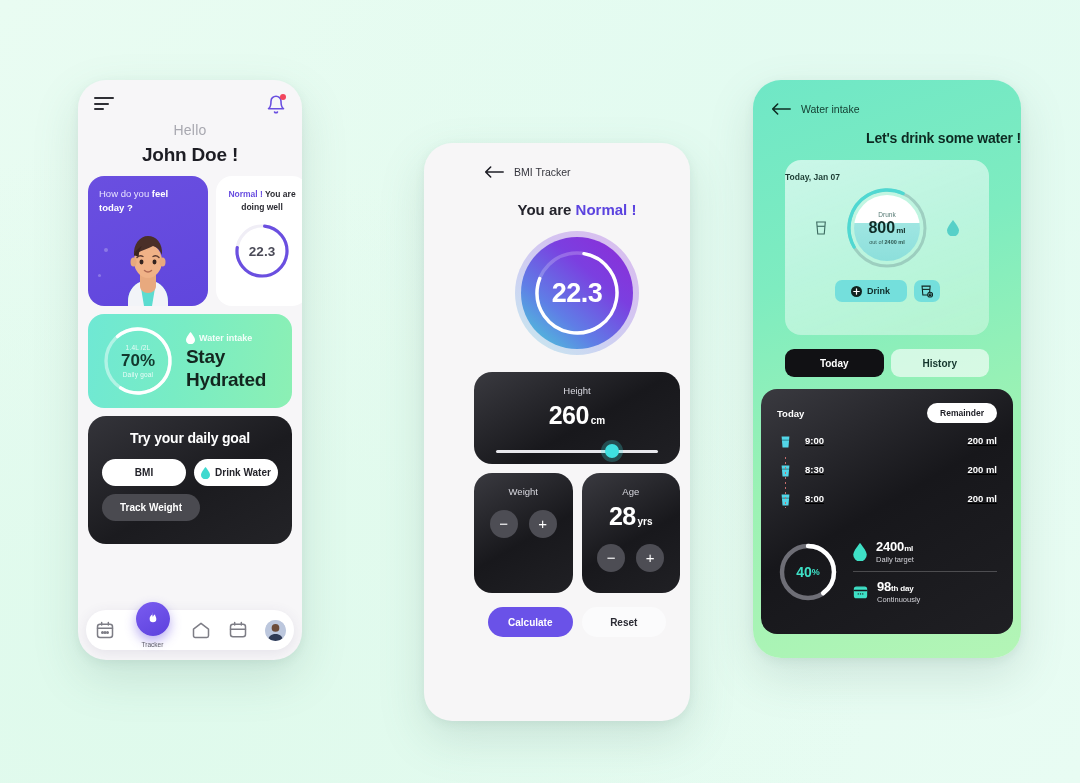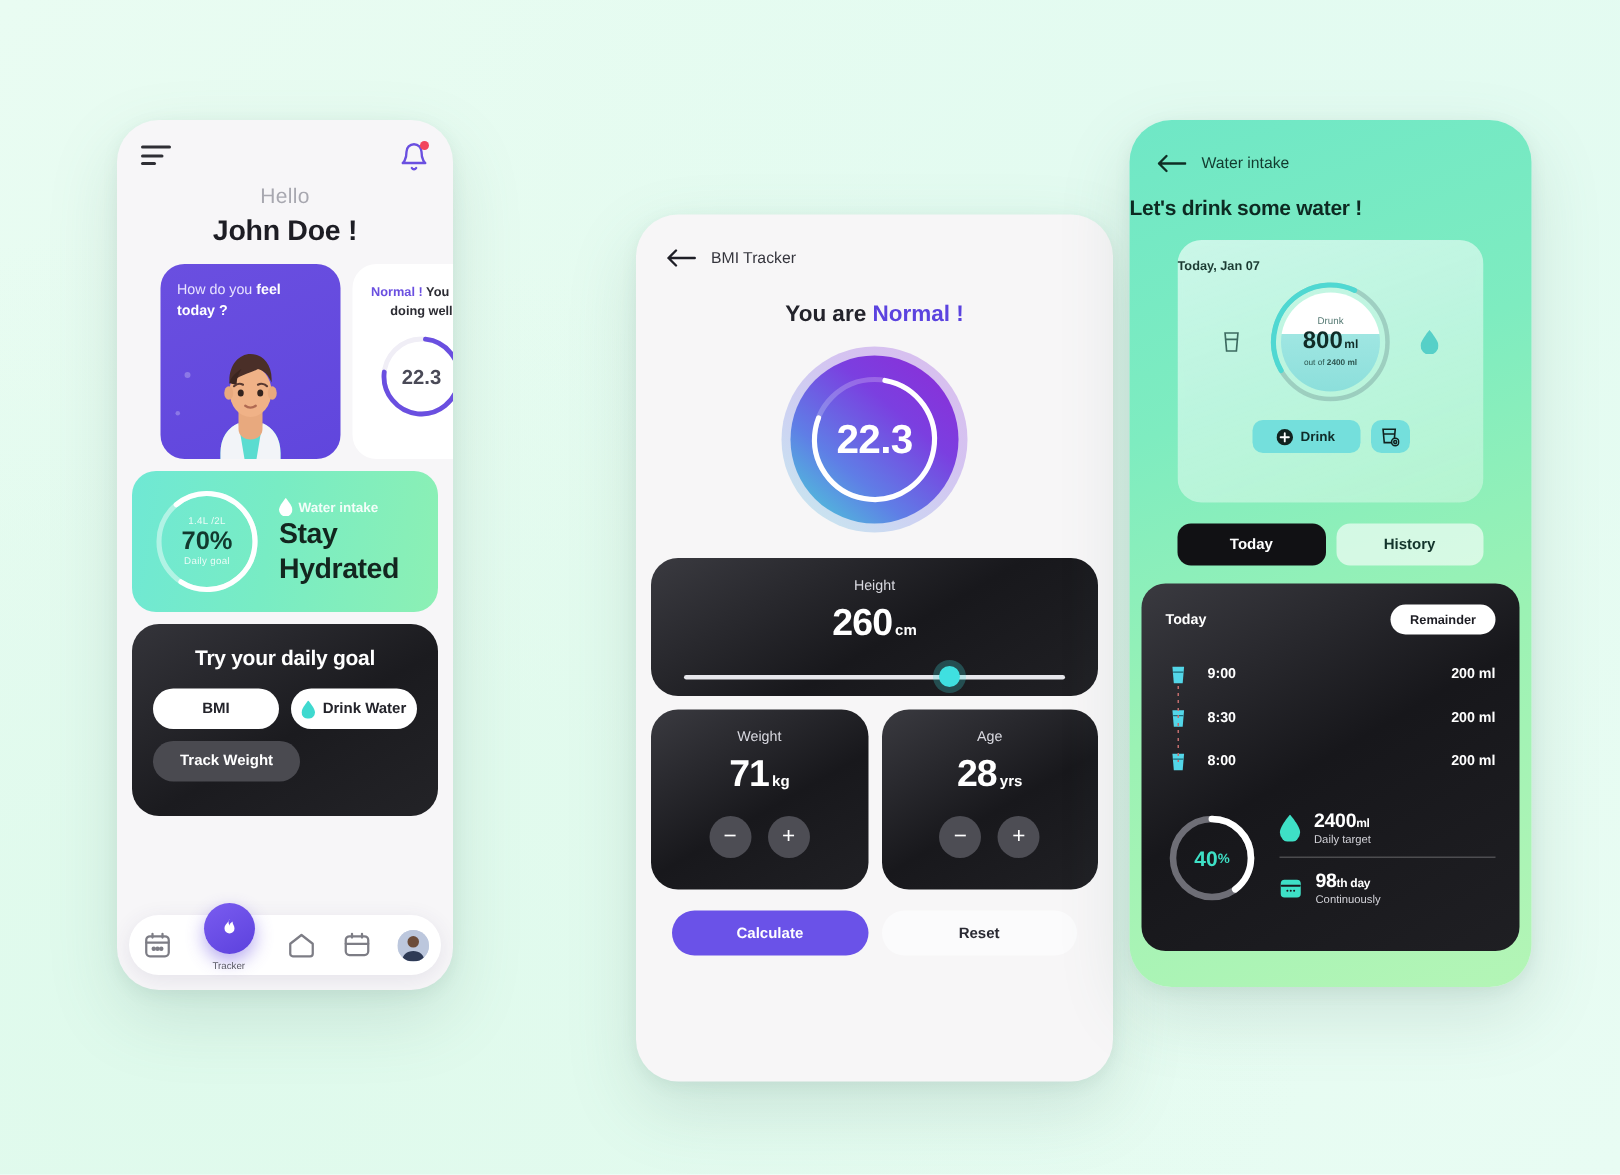--- a/index.html
+++ b/index.html
@@ -19,21 +19,21 @@
   .stage { position: absolute; inset: 0; }
 
   
   .phone {
     position: absolute;
     border-radius: 28px;
     overflow: hidden;
     box-shadow: 0 18px 46px rgba(90,130,115,0.18), 0 3px 10px rgba(90,130,115,0.10);
   }
   #phone-home   { left: 78px;  top: 80px;  width: 224px; height: 580px; background: #f7f6f8; }
-  #phone-bmi    { left: 424px; top: 143px; width: 318px; height: 578px; background: #f7f6f7; }
+  #phone-bmi    { left: 424px; top: 143px; width: 266px; height: 578px; background: #f7f6f7; padding-left: 40px; }
   #phone-water  { left: 753px; top: 80px;  width: 268px; height: 578px;
                   background: linear-gradient(160deg, #6fe7c6 0%, #7eecc0 32%, #9bf2b4 62%, #b4f5b6 100%); }
 
   
   .home-top { padding: 14px 16px 0; }
   .home-bar { display: flex; align-items: flex-start; justify-content: space-between; height: 22px; }
   .hamburger { width: 20px; padding-top: 3px; cursor: pointer; }
   .hamburger span { display: block; height: 2px; background: #2f2f35; border-radius: 2px; margin-bottom: 3.5px; }
   .hamburger span:nth-child(1) { width: 20px; }
   .hamburger span:nth-child(2) { width: 15px; }
@@ -43,21 +43,21 @@
 
   .greet { text-align: center; margin-top: 6px; }
   .greet-hello { font-size: 14px; color: #a8a8b0; letter-spacing: .2px; }
   .greet-name { font-size: 19px; font-weight: 700; color: #1d1d24; margin-top: 6px; letter-spacing: -.2px; }
 
   .cards { padding: 10px 10px 0; }
   .row-top { display: flex; gap: 8px; }
   .card-feel {
     flex: 0 0 120px; height: 130px; border-radius: 16px;
     background: linear-gradient(160deg, #6a4fe0 0%, #6046dd 100%);
-    padding: 11px 11px 0; position: relative; overflow: hidden; margin-left: 19px;
+    padding: 11px 11px 0; position: relative; overflow: hidden;
   }
   .feel-txt { font-size: 9.5px; color: #e8e3ff; line-height: 1.5; }
   .feel-txt b { color: #ffffff; font-weight: 700; }
   .dot-a, .dot-b { position: absolute; border-radius: 50%; background: rgba(255,255,255,.25); }
   .dot-a { width: 4px; height: 4px; left: 16px; top: 72px; }
   .dot-b { width: 3px; height: 3px; left: 10px; top: 98px; }
   .avatar-ill { position: absolute; left: 50%; transform: translateX(-50%); bottom: 0; }
 
   .card-bmi {
     flex: 1; height: 130px; border-radius: 16px; background: #ffffff;
@@ -165,21 +165,21 @@
     font-size: 10px; font-weight: 600; display: flex; align-items: center; justify-content: center; cursor: pointer;
   }
   .btn-ghost {
     flex: 1; height: 30px; border-radius: 15px; background: #fbfbfc; color: #2a2a33;
     font-size: 10px; font-weight: 600; display: flex; align-items: center; justify-content: center; cursor: pointer;
   }
 
   
   .w-head { display: flex; align-items: center; gap: 10px; padding: 22px 0 0 18px; }
   .w-head-title { font-size: 10.5px; color: #123b2f; }
-  .w-title { text-align: left; font-size: 14px; font-weight: 700; color: #0d2a22; margin-top: 14px; letter-spacing: -.2px; }
+  .w-title { text-align: right; font-size: 14px; font-weight: 700; color: #0d2a22; margin-top: 14px; letter-spacing: -.2px; }
 
   .w-card {
     margin: 14px 32px 0; border-radius: 16px; height: 175px;
     background: linear-gradient(160deg, rgba(255,255,255,.62), rgba(255,255,255,.34));
     backdrop-filter: blur(2px); padding-top: 12px;
   }
   .w-date { text-align: left; font-size: 8.5px; color: #1c3b33; font-weight: 600; }
   .w-gauge-wrap { display: flex; justify-content: center; margin-top: 4px; position: relative; }
   .w-gauge { position: relative; width: 84px; height: 84px; }
   .w-bubble {
@@ -218,21 +218,21 @@
     background: linear-gradient(150deg, #3a3a40 0%, #17171b 48%, #1f1f23 100%);
     padding: 14px 16px 0; position: relative;
   }
   .wl-head { display: flex; align-items: center; justify-content: space-between; }
   .wl-today { font-size: 9.5px; font-weight: 700; color: #ffffff; }
   .wl-remind {
     background: #ffffff; color: #1d1d24; font-size: 8.5px; font-weight: 600;
     border-radius: 11px; padding: 5px 13px; cursor: pointer;
   }
   .wl-rows { margin-top: 12px; position: relative; }
-  .wl-row { display: flex; align-items: center; height: 29px; }
+  .wl-row { display: flex; height: 29px; text-decoration: underline; }
   .wl-ico { width: 16px; display: flex; justify-content: center; }
   .wl-time { font-size: 9.5px; color: #ffffff; font-weight: 600; margin-left: 12px; width: 52px; }
   .wl-amt { font-size: 9.5px; color: #ffffff; font-weight: 700; margin-left: auto; }
   .wl-dash { position: absolute; left: 7.5px; top: 22px; bottom: 14px; width: 1px;
              background: repeating-linear-gradient(to bottom,#c26d6d 0 2px,transparent 2px 5px); }
   .wl-foot { display: flex; align-items: center; gap: 14px; margin-top: 12px; }
   .foot-ring { position: relative; width: 62px; height: 62px; flex: 0 0 62px; }
   .foot-ring .fr-val { position: absolute; inset: 0; display: flex; align-items: center; justify-content: center;
                        font-size: 14px; font-weight: 700; color: #3ee0c6; }
   .foot-ring .fr-val .s { font-size: 9px; }
@@ -425,23 +425,20 @@
       </div>
       <div class="slider">
         <div class="slider-track"></div>
         <div class="slider-thumb"></div>
       </div>
     </div>
 
     <div class="row-two">
       <div class="panel panel-half">
         <div class="p-label">Weight</div>
-        <div class="p-value">
-          <span class="p-num">71</span><span class="p-unit">kg</span>
-        </div>
         <div class="steppers">
           <div class="step-btn">−</div>
           <div class="step-btn">+</div>
         </div>
       </div>
       <div class="panel panel-half">
         <div class="p-label">Age</div>
         <div class="p-value">
           <span class="p-num">28</span><span class="p-unit">yrs</span>
         </div>

